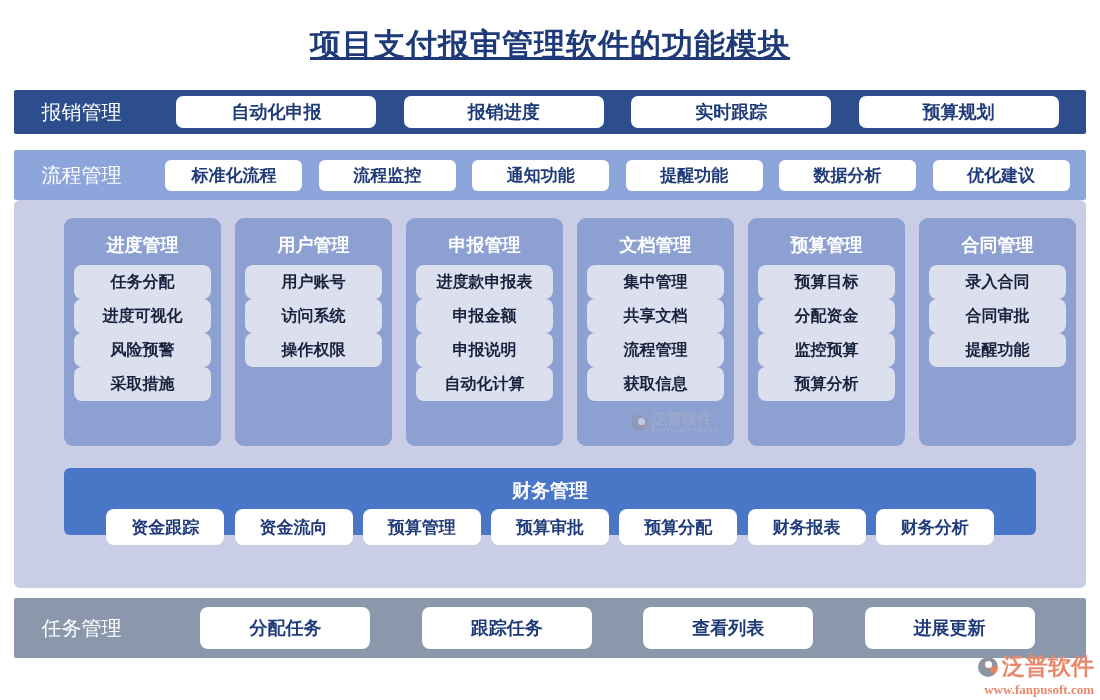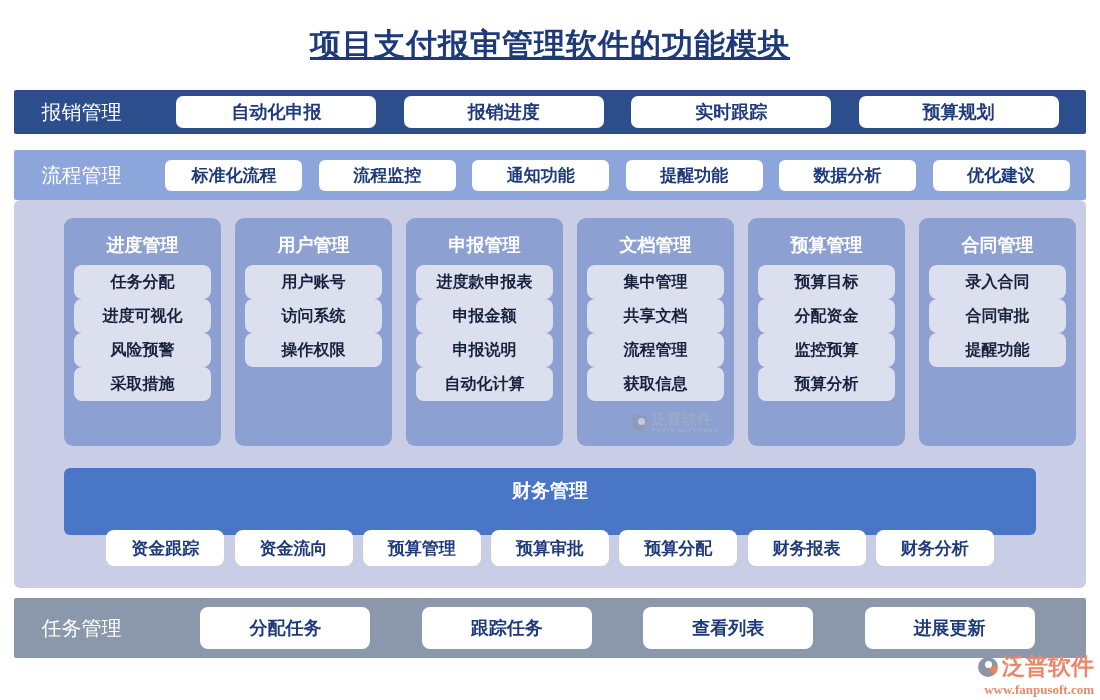--- a/index.html
+++ b/index.html
@@ -58,21 +58,21 @@
   }
   
   .finance-panel{
     margin-top:22px;background:#4a76c8;border-radius:6px;height:67px;
     box-sizing:border-box;padding-top:10px;
   }
   .finance-title{
     text-align:center;color:#ffffff;font-weight:bold;font-size:19px;
   }
   .finance-btns{
-    display:flex;justify-content:space-evenly;align-items:center;margin-top:26px;padding:0 32px;
+    display:flex;justify-content:space-evenly;align-items:center;margin-top:5px;padding:0 32px;
   }
   .finance-btns .pill-btn{
     min-width:118px;height:36px;font-size:17px;border-radius:8px;padding:0 6px;
   }
   
   .center-watermark{
     position:absolute;left:617px;top:212px;display:flex;align-items:center;gap:4px;
     opacity:0.45;filter:grayscale(35%);pointer-events:none;
   }
   .center-watermark .wm-texts{display:flex;flex-direction:column;line-height:1;}

